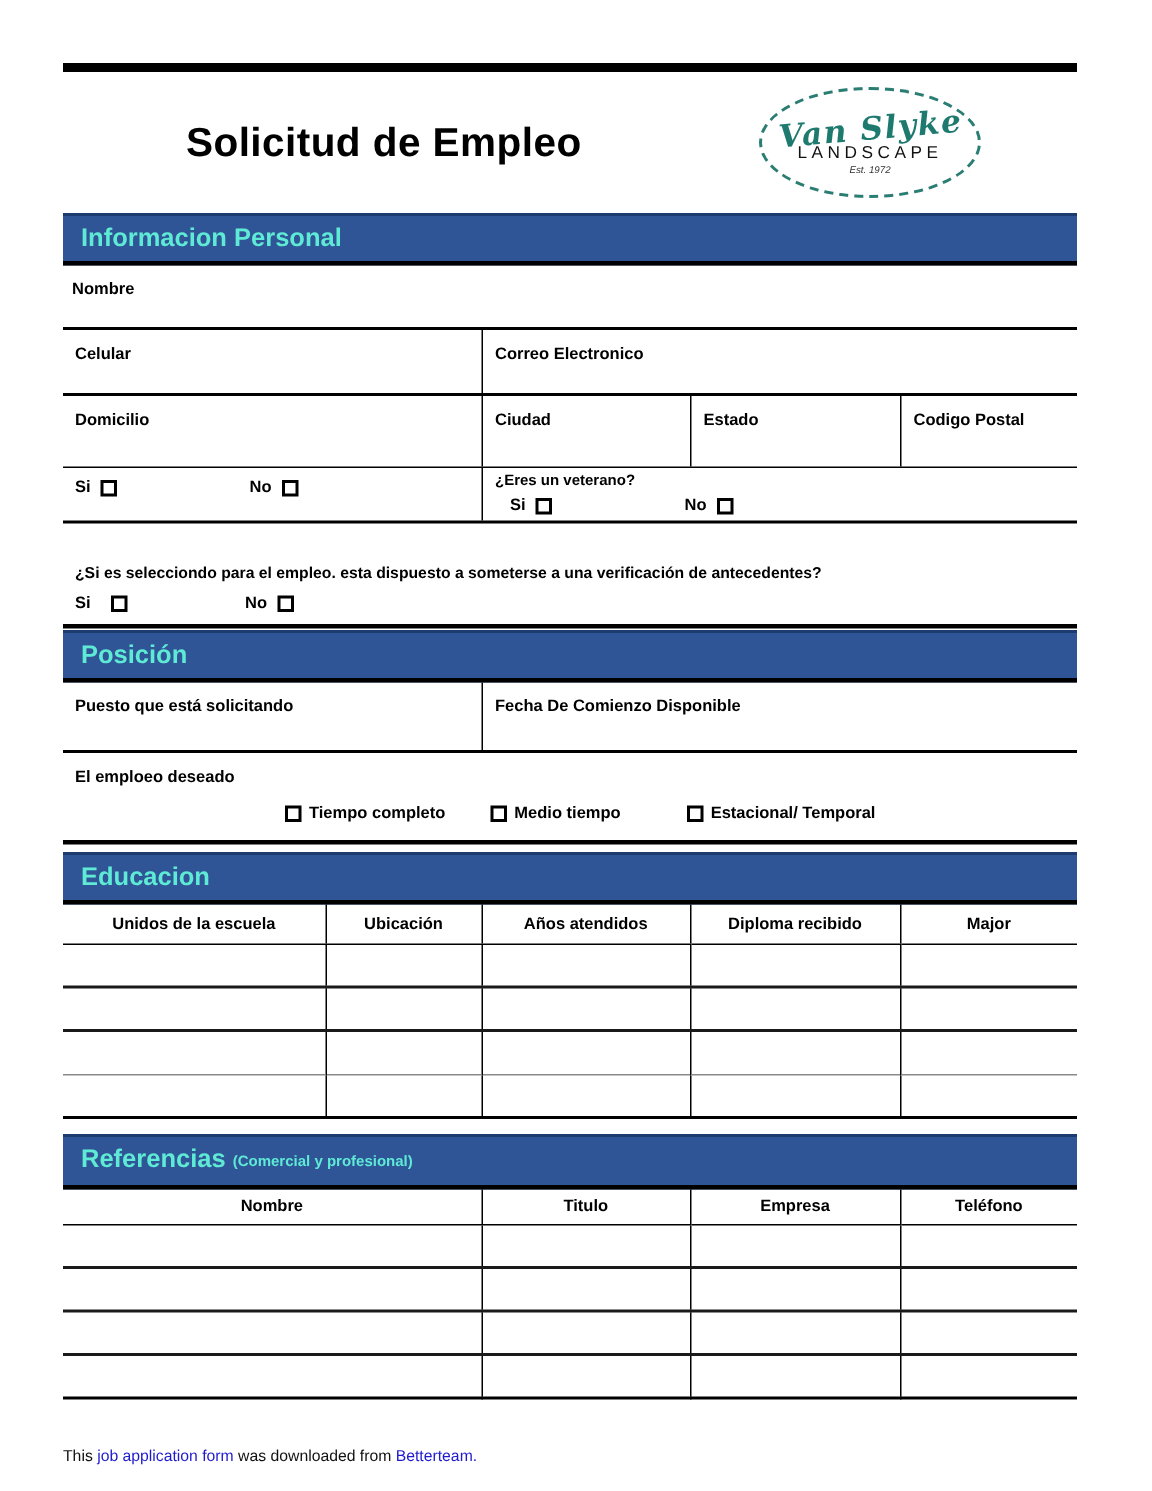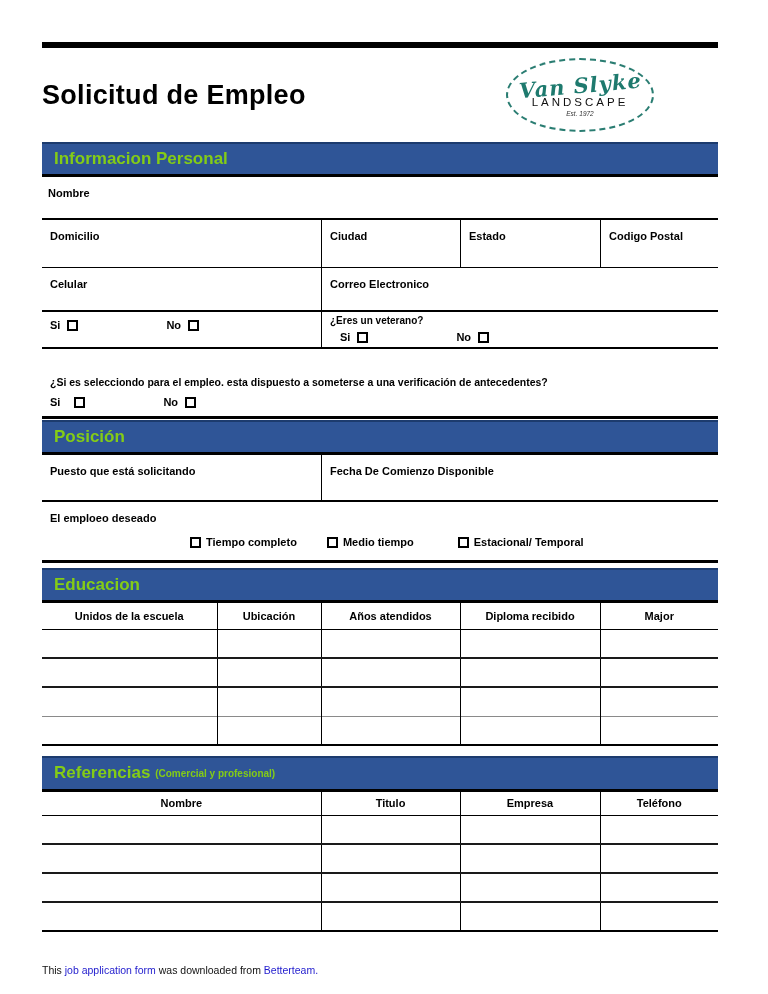--- a/index.html
+++ b/index.html
@@ -7,37 +7,37 @@
   body { font-family:"Liberation Sans", sans-serif; }
   .page {
     position:relative; width:768px; height:994px; background:#ffffff;
     margin:0 auto; overflow:hidden;
   }
   .content { position:absolute; left:42px; top:0; width:676px; }
 
   .top-bar { margin-top:42px; height:6px; background:#000; }
 
   .header-row { height:94px; display:flex; align-items:center; }
-  .doc-title { font-size:27px; font-weight:bold; color:#000; letter-spacing:0.3px; }
+  .doc-title { font-size:27px; font-weight:bold; color:#000; margin-left:82px; letter-spacing:0.3px; }
   .logo {
     margin-left:auto; margin-right:64px; width:148px; height:74px;
     border:2px dashed #2a7d72; border-radius:50%;
     display:flex; flex-direction:column; align-items:center; justify-content:center;
     background:#fff;
   }
   .logo-script {
     font-family:"DejaVu Serif", serif; font-style:italic; font-weight:bold;
     color:#1e7a6e; font-size:21px; line-height:20px; transform:rotate(-5deg);
     letter-spacing:1px; margin-top:2px;
   }
   .logo-caps { font-size:11.5px; font-weight:normal; letter-spacing:3px; color:#111; line-height:13px; }
   .logo-est { font-size:6.5px; font-style:italic; color:#333; margin-top:1px; }
 
   .section-bar {
-    background:#2F5597; color:#84cc16; font-weight:bold; font-size:17px;
+    background:#2F5597; color:#5eead4; font-weight:bold; font-size:17px;
     padding:5px 0 5px 12px; border-top:2px solid #1c3b6e; border-bottom:3px solid #000;
     line-height:20px;
   }
   .bar-sub { font-size:10px; font-weight:bold; vertical-align:1px; }
 
   .lbl { font-size:11px; font-weight:bold; color:#000; }
 
   .nombre-row { height:43px; padding:6px 0 0 6px; border-bottom:2px solid #000; }
 
   .frow { display:flex; border-bottom:1px solid #000; }
@@ -108,41 +108,41 @@
         <div class="logo-est">Est. 1972</div>
       </div>
     </div>
 
     <div class="section-bar">Informacion Personal</div>
 
     <div class="nombre-row">
       <span class="lbl">Nombre</span>
     </div>
 
+    <div class="frow thick h44">
+      <div class="fcell w279">
+        <span class="lbl">Celular</span>
+      </div>
+      <div class="fcell" style="flex:1">
+        <span class="lbl">Correo Electronico</span>
+      </div>
+    </div>
+
     <div class="frow h48">
       <div class="fcell w279">
         <span class="lbl">Domicilio</span>
       </div>
       <div class="fcell w139">
         <span class="lbl">Ciudad</span>
       </div>
       <div class="fcell w140">
         <span class="lbl">Estado</span>
       </div>
       <div class="fcell w118">
         <span class="lbl">Codigo Postal</span>
-      </div>
-    </div>
-
-    <div class="frow thick h44">
-      <div class="fcell w279">
-        <span class="lbl">Celular</span>
-      </div>
-      <div class="fcell" style="flex:1">
-        <span class="lbl">Correo Electronico</span>
       </div>
     </div>
 
     <div class="q-row">
       <div class="q-cell w279">
         <div class="yn-line">
           <span>Si</span>
           <span class="cb"></span>
           <span class="no-gap">No</span>
           <span class="cb"></span>

